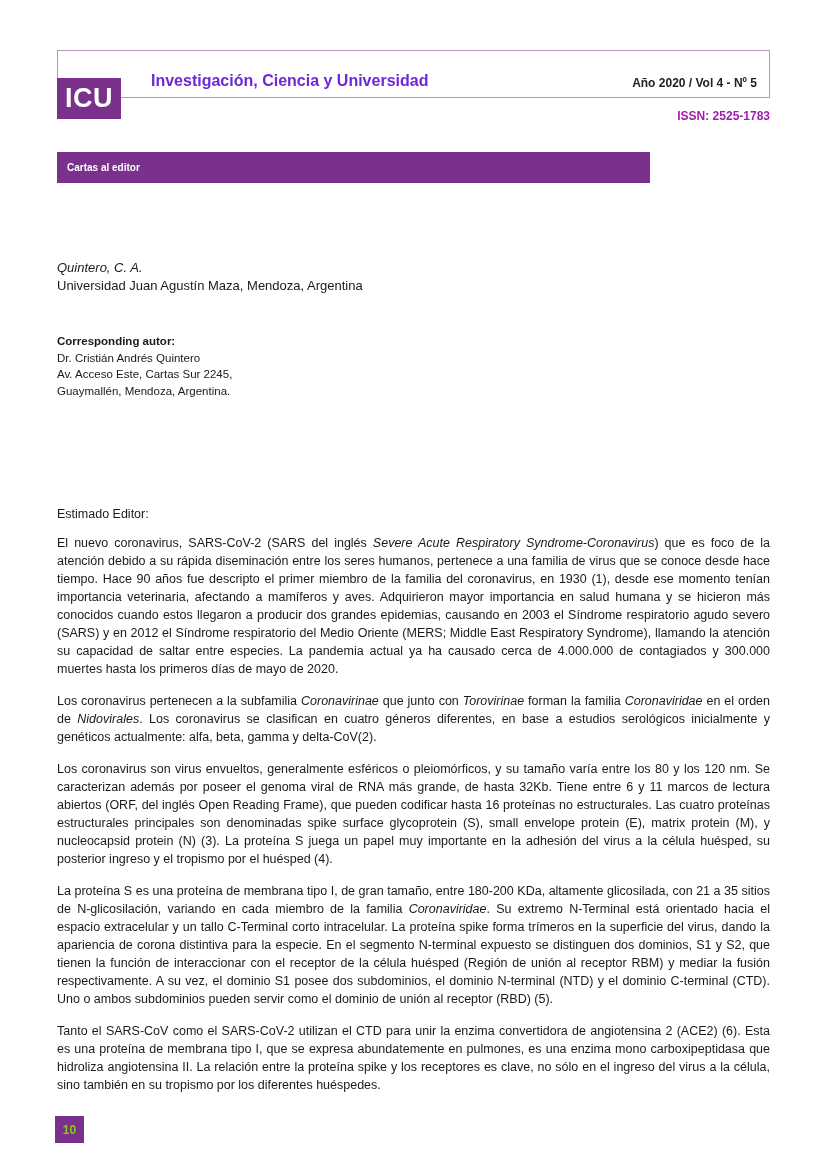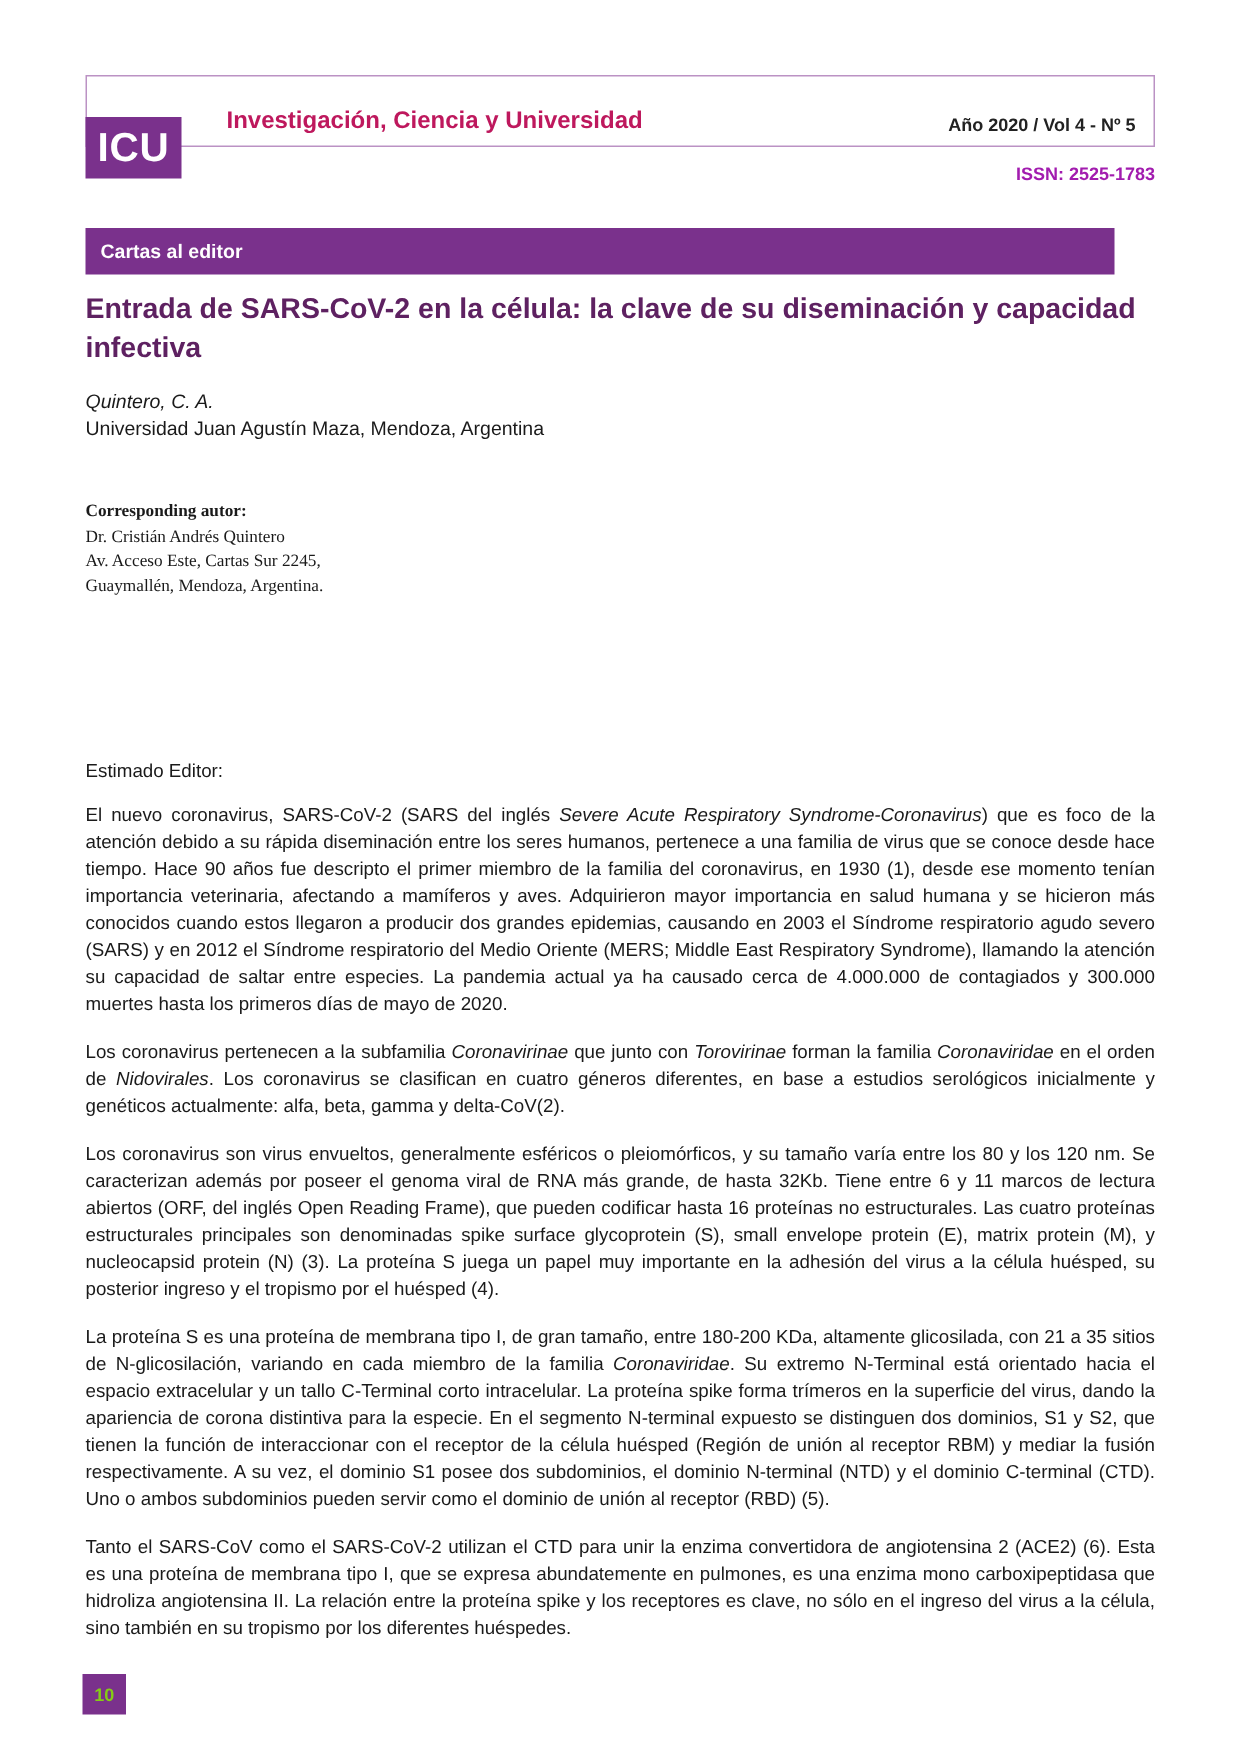--- a/index.html
+++ b/index.html
@@ -24,56 +24,56 @@
   }
   .logo-box{
     position:absolute;left:-1px;top:7px;width:64px;height:41px;
     background:var(--purple-main);
     color:#fff;
     display:flex;align-items:center;justify-content:center;
     font-size:27px;font-weight:bold;letter-spacing:0.5px;margin-top:20px;
   }
   .journal-title{
     position:absolute;left:93px;top:21px;
-    font-size:16px;font-weight:bold;color:#be185d;
+    font-size:16px;font-weight:bold;color:#6d28d9;
     white-space:nowrap;
   }
   .issue-info{
     position:absolute;right:12px;top:25px;
     font-size:12px;font-weight:600;color:#222;
     white-space:nowrap;
     margin-left:28px;
   }
   .issn{
     position:absolute;right:57px;top:109px;
     font-size:12px;font-weight:bold;color:#a21caf;
   }
   .banner{
-    position:absolute;left:57px;top:152px;width:686px;height:31px;
+    position:absolute;left:57px;top:152px;width:593px;height:31px;
     background:var(--purple-main);
-    color:#fff;font-size:13px;font-weight:bold;
+    color:#fff;font-size:10px;font-weight:bold;
     line-height:31px;padding-left:10px;
     box-sizing:border-box;
   }
   .article-title{
     position:absolute;left:57px;top:194px;width:713px;margin:0;
     font-size:19px;line-height:26px;font-weight:bold;
     color:var(--purple-title);
   }
   .author{
     position:absolute;left:57px;top:260px;
     font-size:13px;font-style:italic;
   }
   .affiliation{
     position:absolute;left:57px;top:278px;
     font-size:13px;
   }
   .corresponding{
     position:absolute;left:57px;top:333px;
-    font-size:11.5px;line-height:16.5px;font-family:Liberation Serif, serif;
+    font-size:11.5px;line-height:16.5px;
   }
   .corr-label{font-weight:bold;}
   .letter-body{
     position:absolute;left:57px;top:505px;width:713px;
     font-size:12.5px;line-height:18px;
     text-align:justify;
   }
   .salutation{margin:0 0 11px 0;text-align:left;}
   .letter-body p.body-par{margin:0 0 14px 0;}
   .letter-body em{}
@@ -94,21 +94,20 @@
       <span>ICU</span>
     </div>
     <div class="journal-title">Investigación, Ciencia y Universidad</div>
     <div class="issue-info">Año 2020 / Vol 4 - Nº 5</div>
   </div>
 
   <div class="issn">ISSN: 2525-1783</div>
 
   <div class="banner">Cartas al editor</div>
 
-  <h1 class="article-title">Entrada de SARS-CoV-2 en la célula: la clave de su diseminación y capacidad infectiva</h1>
 
   <div class="author">Quintero, C. A.</div>
   <div class="affiliation">Universidad Juan Agustín Maza, Mendoza, Argentina</div>
 
   <div class="corresponding">
     <div class="corr-label">Corresponding autor:</div>
     <div>Dr. Cristián Andrés Quintero</div>
     <div>Av. Acceso Este, Cartas Sur 2245,</div>
     <div>Guaymallén, Mendoza, Argentina.</div>
   </div>

